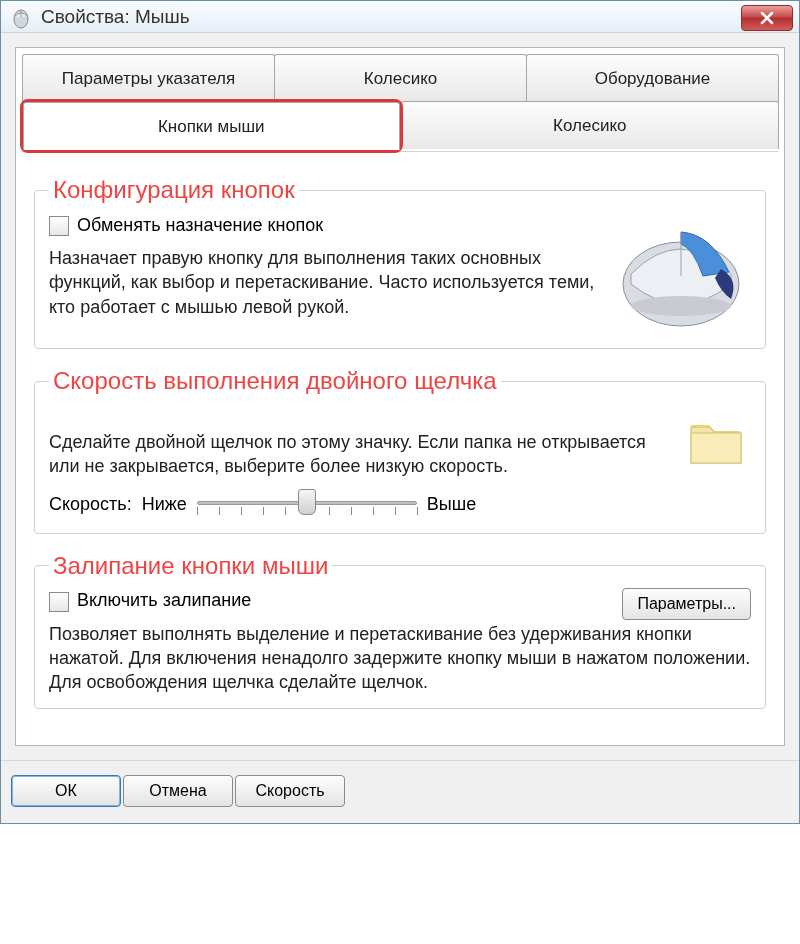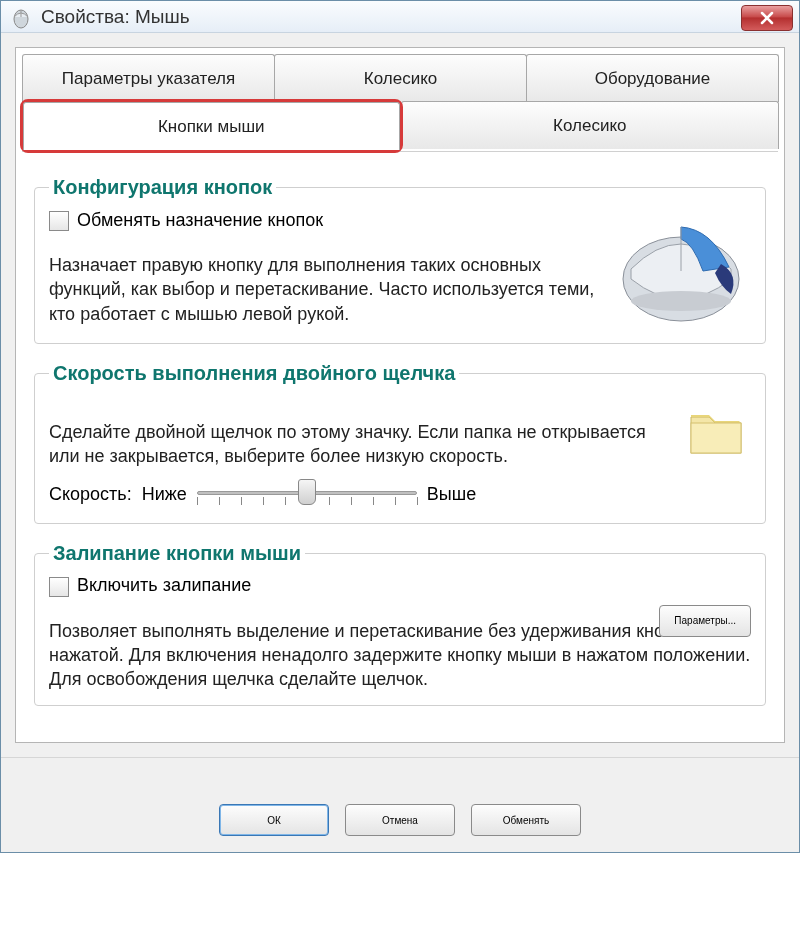--- a/index.html
+++ b/index.html
@@ -82,40 +82,39 @@
     border-top: 1px solid #d0d0d0;
   }
   fieldset.group {
     border: 1px solid #cfcfcf;
     border-radius: 4px;
     margin: 10px 0 18px 0;
     padding: 10px 14px 14px 14px;
     position: relative;
   }
   fieldset.group > legend {
-    font-size: 20px;
-    color: #0f766e;
+    font-size: 24px;
+    color: #ef4444;
     padding: 0 4px;
-    font-weight: bold;
   }
   .row { display: flex; align-items: flex-start; }
   .checkbox {
     width: 20px; height: 20px;
     border: 1px solid #8a8a8a;
     background: linear-gradient(to bottom, #fff, #e6e6e6);
     margin-right: 8px;
     flex-shrink: 0;
     margin-top: 2px;
     cursor: pointer;
   }
   .desc {
     color: #222;
     line-height: 1.35;
     font-size: 18px;
-    margin-top: 22px;
+    margin-top: 10px;
   }
   .mouse-img {
     width: 140px; height: 120px;
     margin-left: 10px;
     flex-shrink:0;
     position: relative;
   }
   .folder-img {
     width: 70px; height: 70px;
     margin-left: 18px;
@@ -153,36 +152,36 @@
     border: 1px solid #888;
     border-radius: 3px 3px 6px 6px;
     cursor: pointer;
   }
   .btn {
     height: 32px;
     padding: 0 14px;
     border: 1px solid #8a8a8a;
     border-radius: 4px;
     background: linear-gradient(to bottom, #fdfdfd, #e4e4e4);
-    font-size: 10px;
-    cursor: pointer;
-    display: inline-flex; align-items: center; justify-content: center; margin-top: 32px;
+    font-size: 16px;
+    cursor: pointer;
+    display: inline-flex; align-items: center; justify-content: center;
   }
   .btn.default {
     border: 1px solid #3a77b5;
     box-shadow: 0 0 0 1px #7fb6e8 inset;
   }
   .group-right-btn {
     position: absolute;
     right: 14px; top: 8px;
   }
   .footer {
     display: flex;
-    justify-content: center;
-    gap: 16px;
+    justify-content: flex-start;
+    gap: 2px;
     padding: 14px 10px 16px 10px;
     background: #f0f0f0;
     border-top: 1px solid #d6d6d6;
   }
   .footer .btn { min-width: 110px; }
 </style>
 </head>
 <body>
 
 <div class="window">
@@ -287,15 +286,15 @@
           <div class="desc">Позволяет выполнять выделение и перетаскивание без удерживания кнопки нажатой. Для включения ненадолго задержите кнопку мыши в нажатом положении. Для освобождения щелчка сделайте щелчок.</div>
         </fieldset>
 
       </div>
     </div>
   </div>
 
   <div class="footer">
     <button class="btn default">ОК</button>
     <button class="btn">Отмена</button>
-    <button class="btn">Обменять</button>
+    <button class="btn">Скорость</button>
   </div>
 </div>
 
 </body></html>

